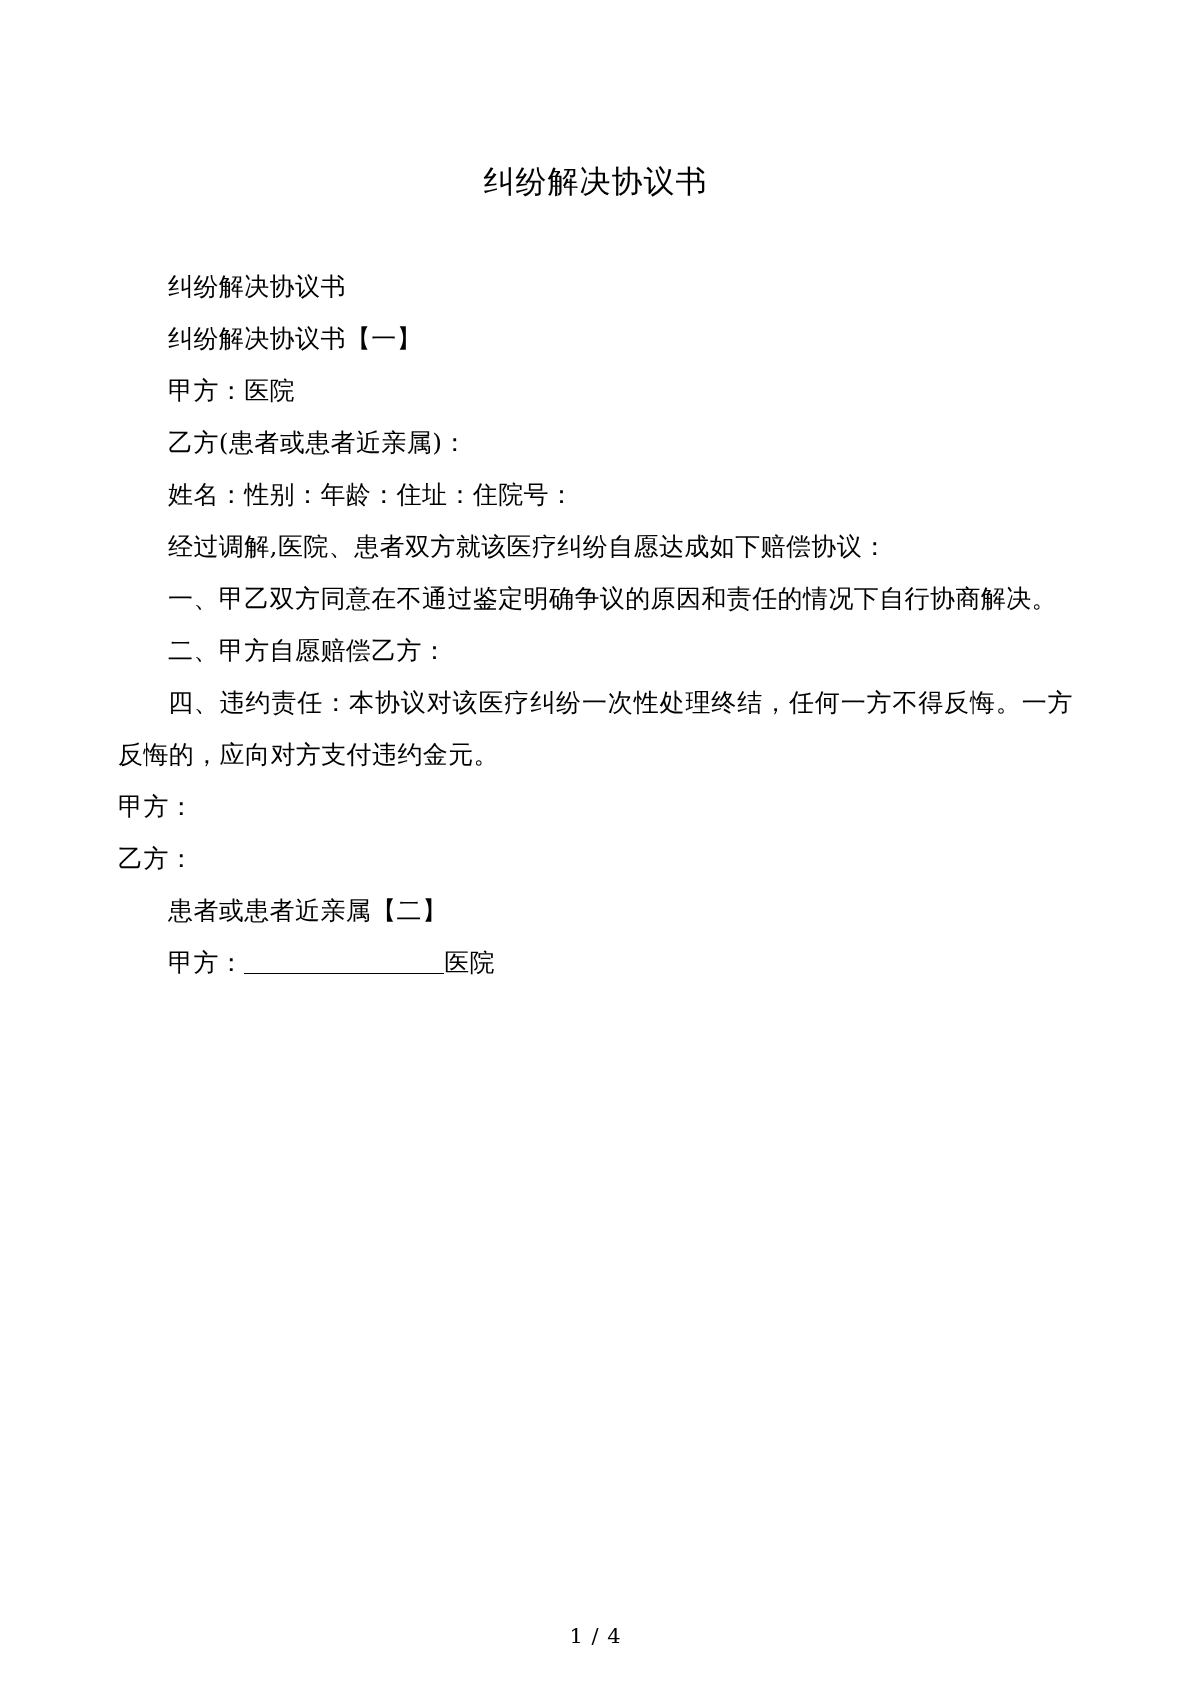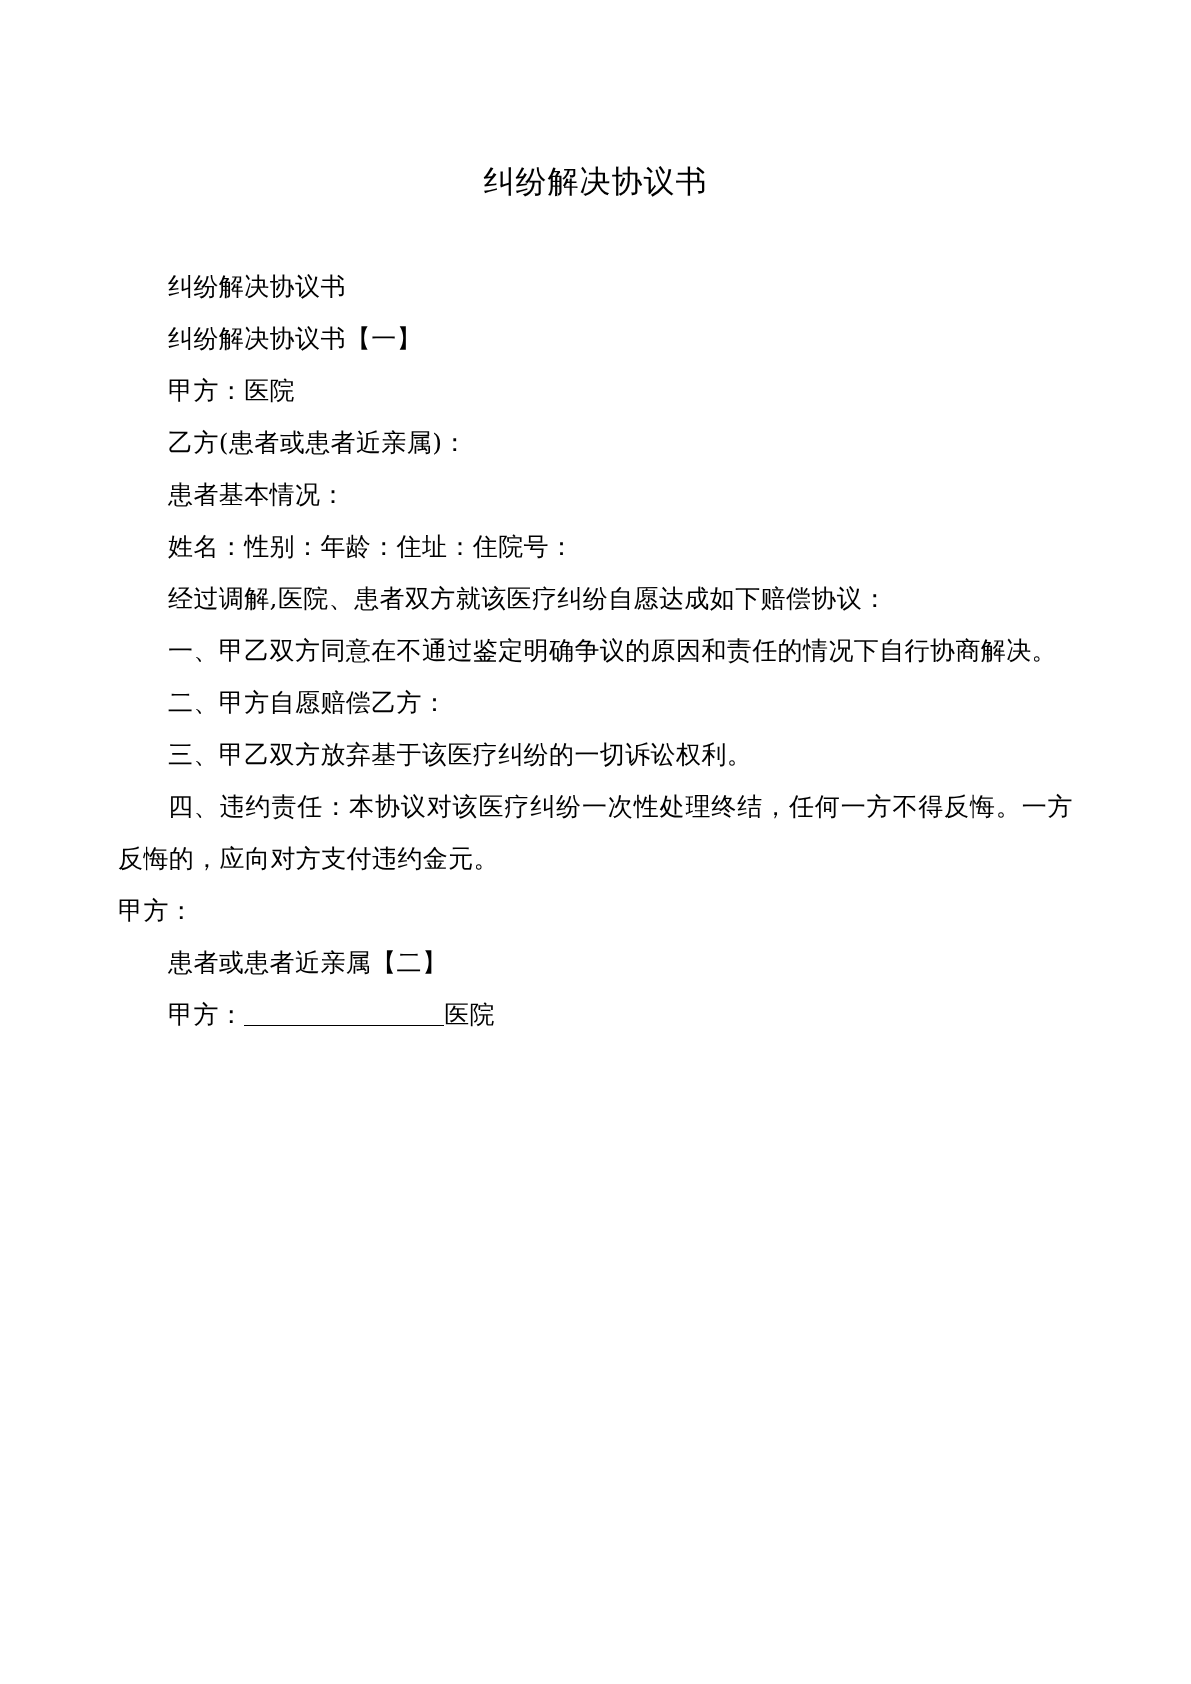--- a/index.html
+++ b/index.html
@@ -68,26 +68,26 @@
 
 <div class="page">
 
   <h1 class="doc-title">纠纷解决协议书</h1>
 
   <div class="body-block">
     <p class="line indent2">纠纷解决协议书</p>
     <p class="line indent2">纠纷解决协议书【一】</p>
     <p class="line indent2">甲方：医院</p>
     <p class="line indent2">乙方(患者或患者近亲属)：</p>
-    <p class="line indent2">患者基本情况：</p>
     <p class="line indent2">姓名：性别：年龄：住址：住院号：</p>
     <p class="line indent2">经过调解,医院、患者双方就该医疗纠纷自愿达成如下赔偿协议：</p>
     <p class="line indent2">一、甲乙双方同意在不通过鉴定明确争议的原因和责任的情况下自行协商解决。</p>
     <p class="line indent2">二、甲方自愿赔偿乙方：</p>
-    <p class="line indent2">三、甲乙双方放弃基于该医疗纠纷的一切诉讼权利。</p>
     <p class="line indent2">四、违约责任：本协议对该医疗纠纷一次性处理终结，任何一方不得反悔。一方反悔的，应向对方支付违约金元。</p>
     <p class="line indent0">甲方：</p>
+    <p class="line indent0">乙方：</p>
     <p class="line indent2">患者或患者近亲属【二】</p>
     <p class="line indent2"><span>甲方：</span><span class="blank-underline"></span><span>医院</span></p>
   </div>
 
+  <div class="page-footer">1 / 4</div>
 
 </div>
 
 </body></html>

